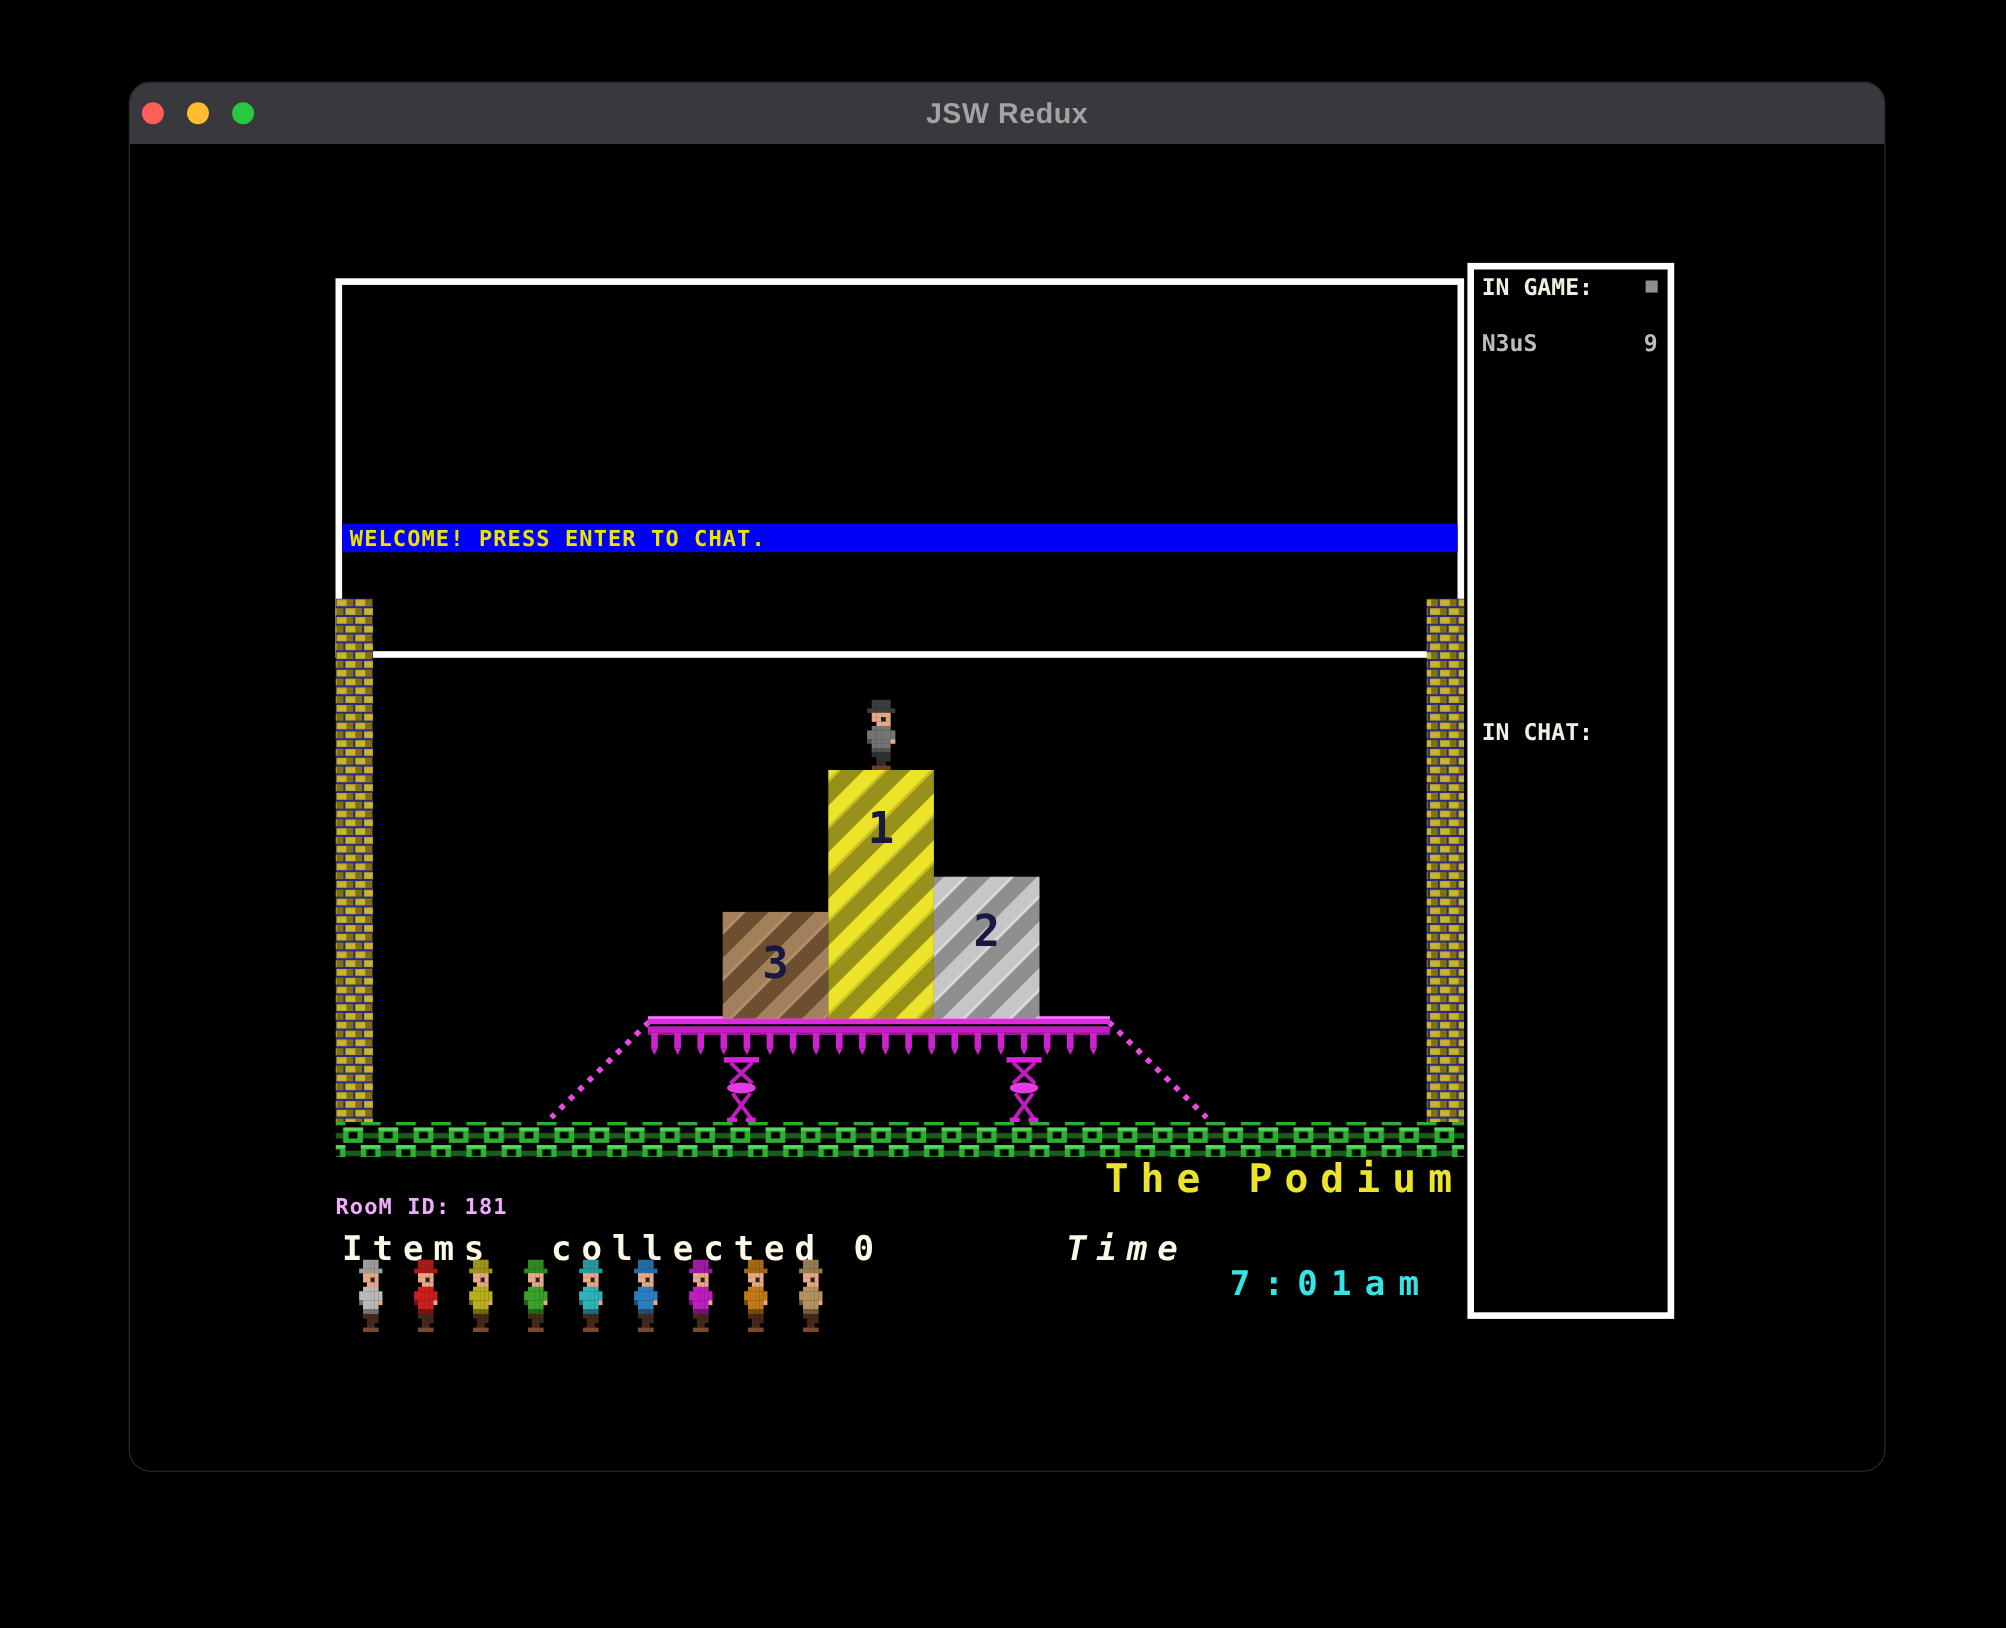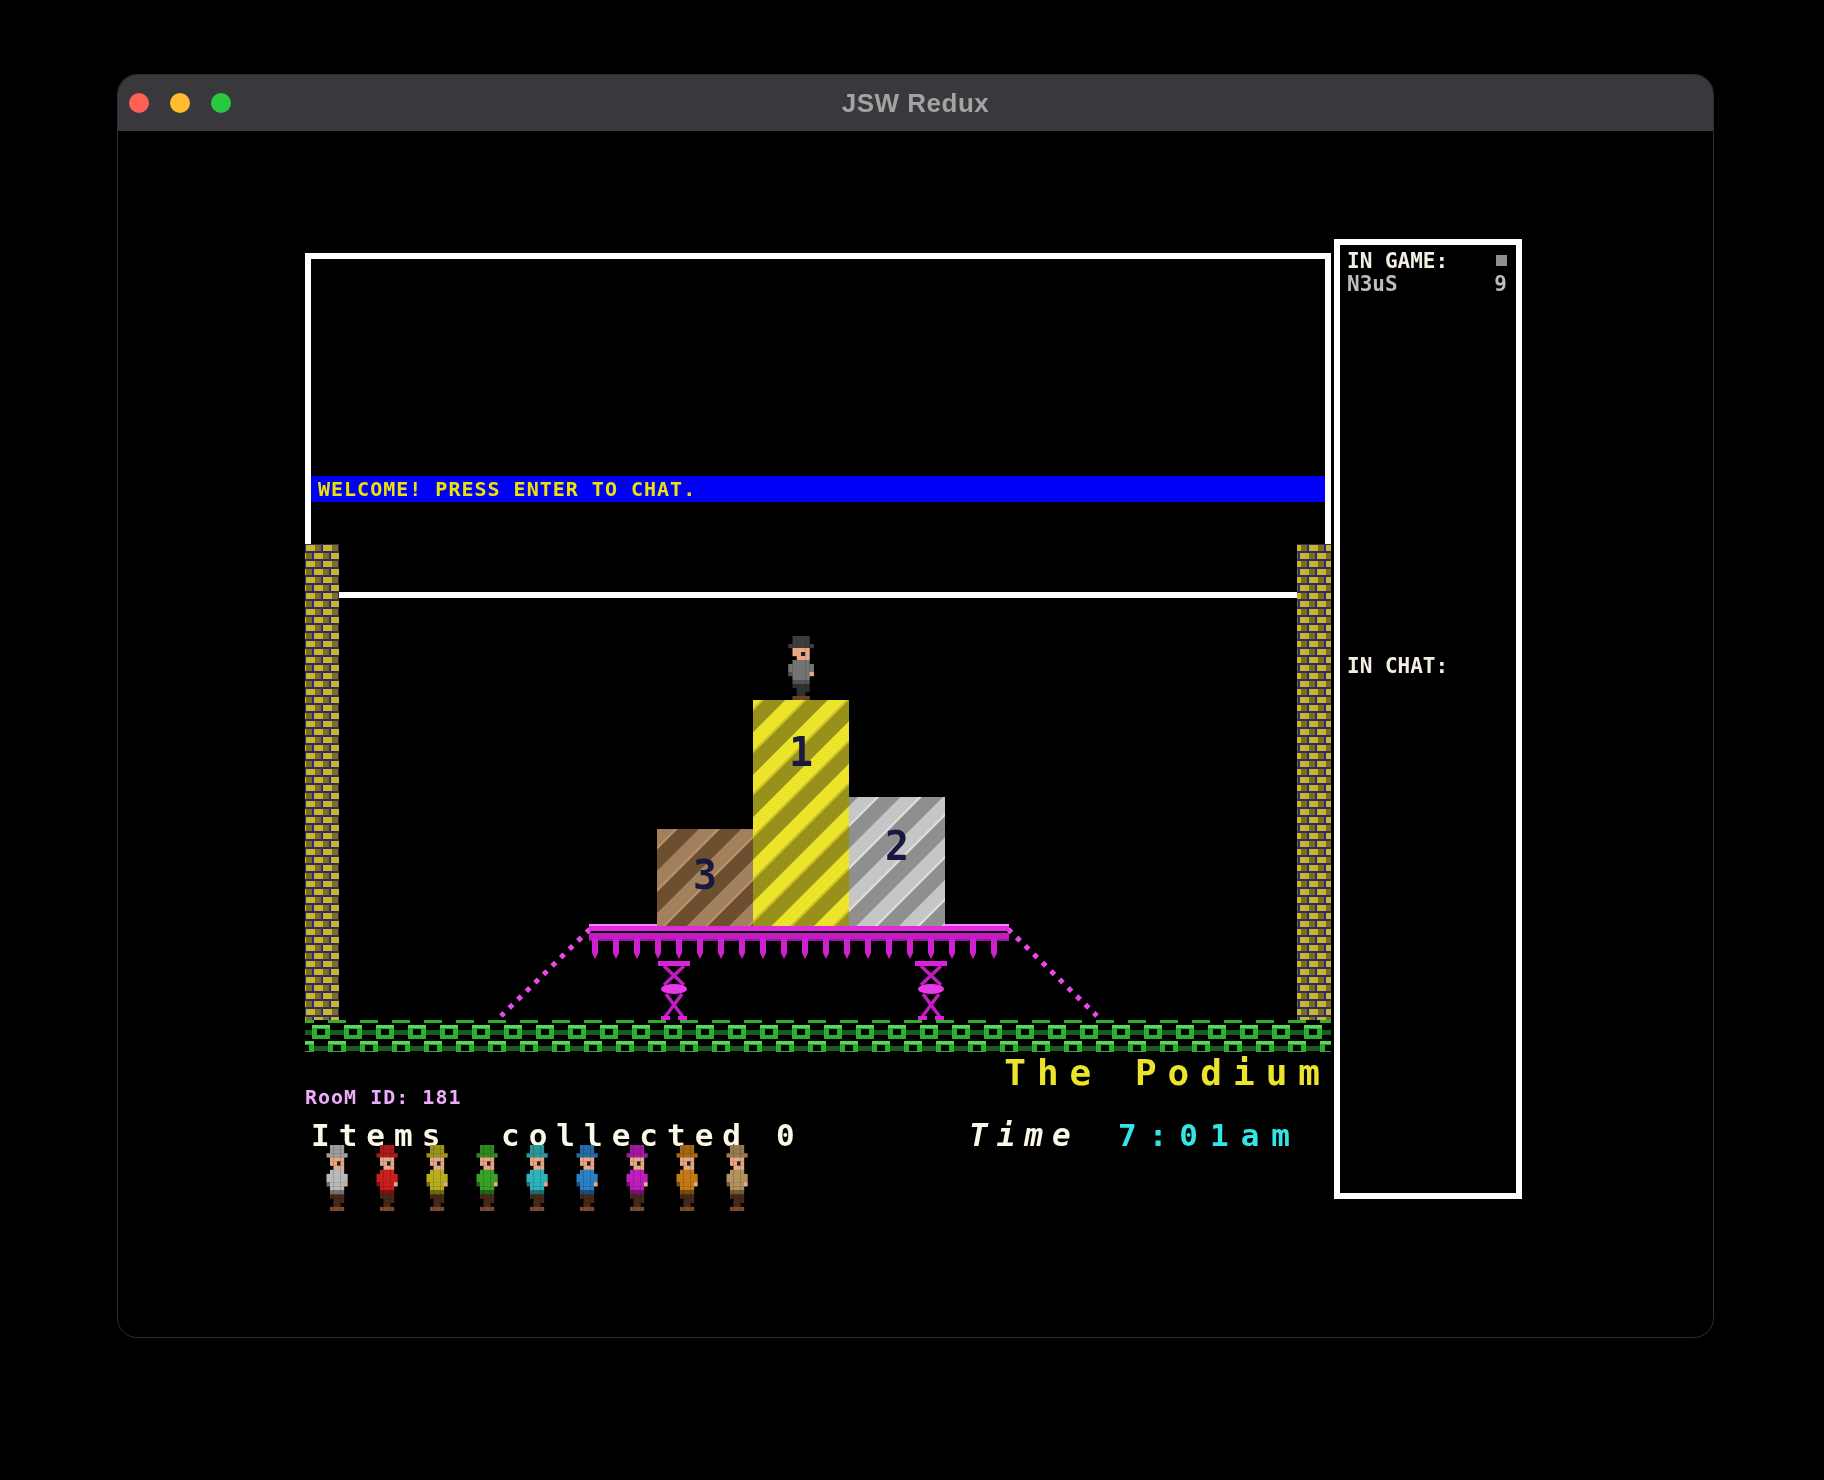--- a/index.html
+++ b/index.html
@@ -23,40 +23,40 @@
   .chatbar{position:absolute;left:0;right:0;top:217px;height:26px;
            line-height:27px;font-size:20px;font-weight:bold;
            padding-left:7px;letter-spacing:1px;white-space:nowrap;overflow:hidden;}
 
   
   .sidebar{position:absolute;left:1216px;top:164px;width:188px;height:960px;
            border:6px solid #fff;background:#000;box-sizing:border-box;
            font-size:21px;font-weight:bold;color:#f2efe2;}
   .sb-inner{position:absolute;left:7px;right:9px;top:5px;}
   .sb-row{display:flex;justify-content:space-between;align-items:flex-start;line-height:23px;}
-  .sb-dim{color:#bdbdbd;}
+  .sb-dim{color:#bdbdbd;margin-top:28px;}
   .sb-square{width:11px;height:11px;background:#8f8f8f;margin-top:5px;}
   .sb-lobby{position:absolute;left:7px;top:410px;line-height:23px;}
 
   
   .scene{position:absolute;left:187px;top:469px;width:1026px;height:508px;}
   .blocknum{font-family:"DejaVu Sans Mono",monospace;font-weight:bold;font-size:40px;
             fill:#181840;text-anchor:middle;}
 
   
   .room-title{position:absolute;left:187px;top:977px;width:1026px;text-align:right;
               color:#ece32b;font-size:36px;font-weight:bold;letter-spacing:11px;white-space:nowrap;}
   .room-id{position:absolute;left:187px;top:1010px;width:1026px;text-align:left;
            color:#f0abfc;font-size:20px;font-weight:bold;letter-spacing:1px;white-space:nowrap;}
   .hud{position:absolute;left:0;top:1042px;width:100%;height:28px;color:#fcf8e8;
        font-size:31px;font-weight:bold;white-space:nowrap;}
   .hud-items{position:absolute;left:193px;letter-spacing:9px;word-spacing:24px;}
   .hud-items-count{margin-left:26px;letter-spacing:9px;}
   .hud-time-label{position:absolute;left:851px;letter-spacing:9px;font-style:italic;}
-  .hud-time-value{position:absolute;left:1000px;letter-spacing:12px;color:#35e4e4;}
+  .hud-time-value{position:absolute;left:1000px;letter-spacing:12px;color:#35e4e4;margin-top:32px;}
 
   
   .lives{position:absolute;left:205px;top:1070px;display:flex;gap:22px;height:66px;}
 </style>
 </head>
 <body>
 
 <div class="window">
 
   <div class="titlebar">

